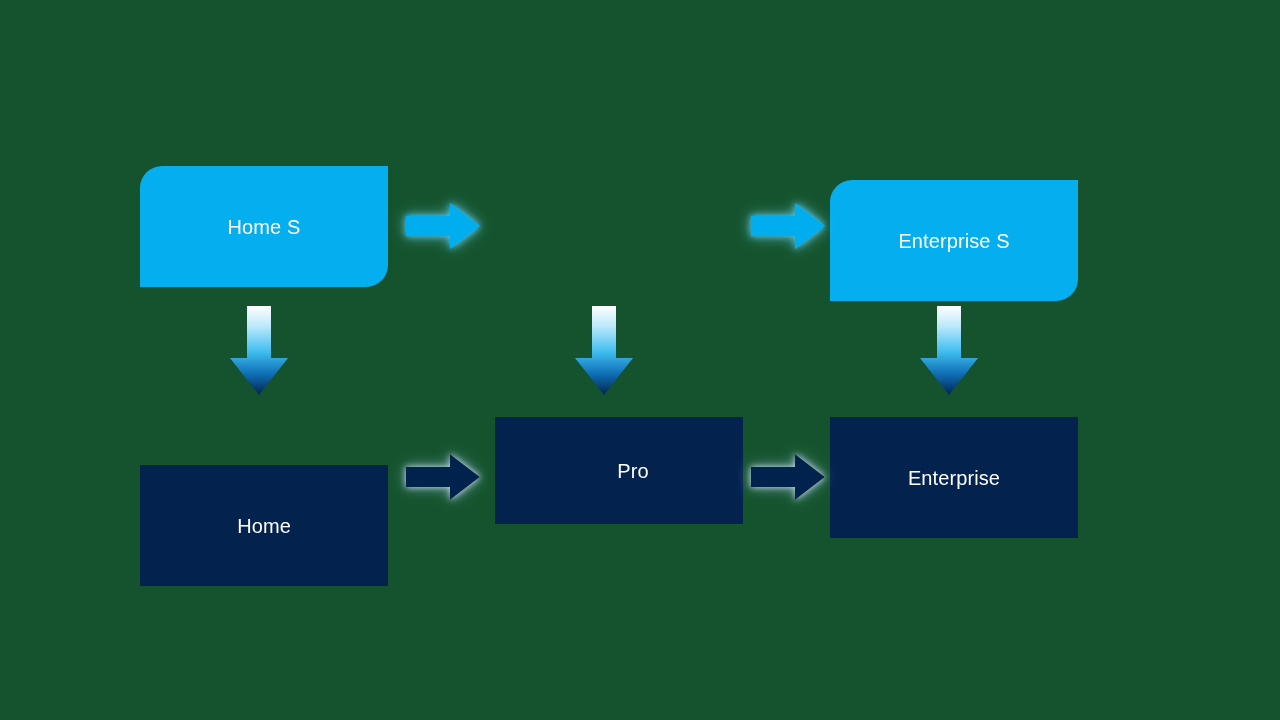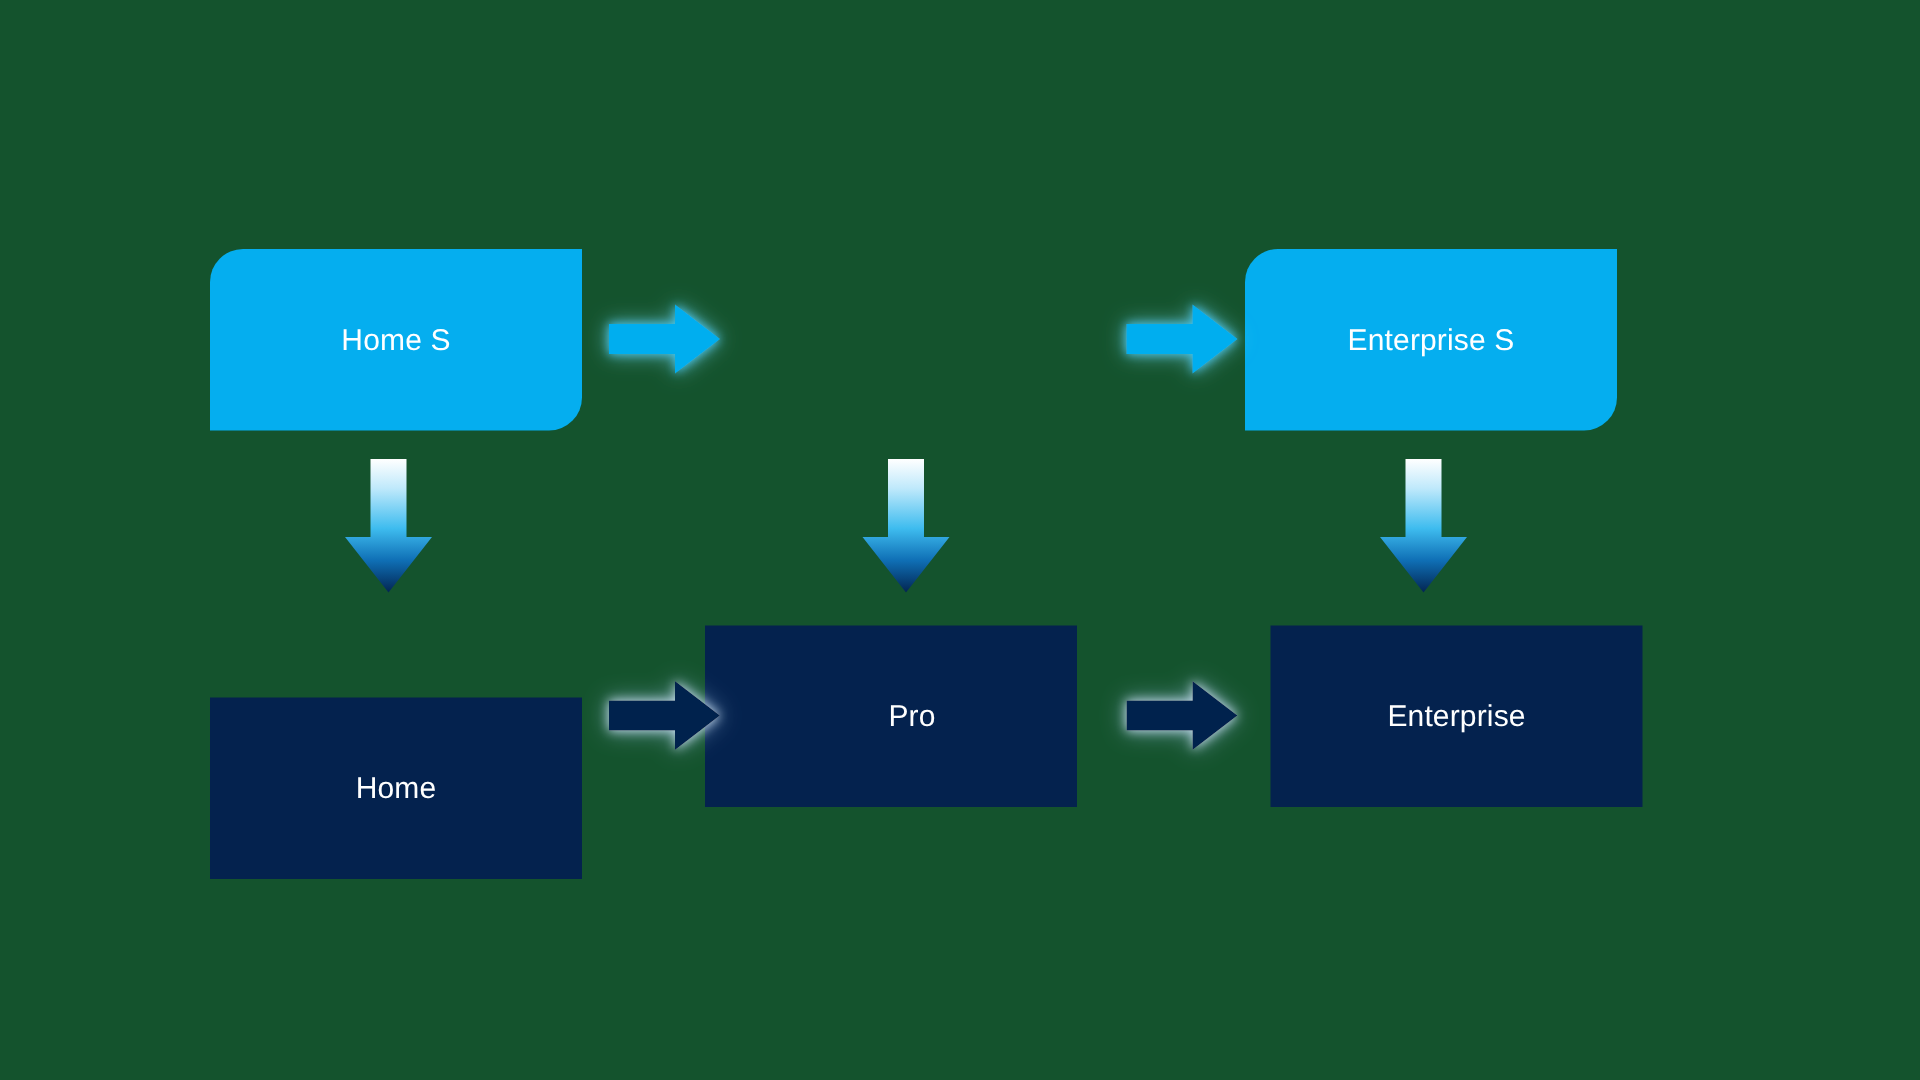--- a/index.html
+++ b/index.html
@@ -77,21 +77,21 @@
 </head>
 <body>
 
 <div id="canvas">
 
   <div class="node tier-s" style="left:140px; top:166px; width:248px; height:121px;">
     <span>Home S</span>
   </div>
 
 
-  <div class="node tier-s" style="left:830px; top:166px; width:248px; height:121px;">
+  <div class="node tier-s" style="left:830px; top:180px; width:248px; height:121px;">
     <span>Enterprise S</span>
   </div>
 
   <div class="h-arrow" style="left:406px; top:202px;">
     <svg viewBox="0 0 74 48" xmlns="http://www.w3.org/2000/svg">
       <defs>
         <filter id="glow-light-1" x="-60%" y="-60%" width="220%" height="220%">
           <feDropShadow dx="0" dy="0" stdDeviation="3.2" flood-color="#3ec8f5" flood-opacity="0.95"></feDropShadow>
           <feDropShadow dx="0" dy="0" stdDeviation="6.5" flood-color="#7adcf8" flood-opacity="0.6"></feDropShadow>
         </filter>
@@ -154,25 +154,25 @@
         </linearGradient>
       </defs>
       <polygon points="19,0 43,0 43,52 60,52 31,89 2,52 19,52" fill="url(#vgrad-3)"></polygon>
     </svg>
   </div>
 
   <div class="node tier-base" style="left:140px; top:417px; width:248px; height:121px;margin-top:48px;">
     <span>Home</span>
   </div>
 
-  <div class="node tier-base" style="left:470px; top:417px; width:248px; height:121px;padding-left:28px;">
+  <div class="node tier-base" style="left:495px; top:417px; width:248px; height:107px;padding-left:28px;">
     <span>Pro</span>
   </div>
 
-  <div class="node tier-base" style="left:830px; top:417px; width:248px; height:121px;margin-left:17px;">
+  <div class="node tier-base" style="left:830px; top:417px; width:248px; height:121px;">
     <span>Enterprise</span>
   </div>
 
   <div class="h-arrow" style="left:406px; top:453px;">
     <svg viewBox="0 0 74 48" xmlns="http://www.w3.org/2000/svg">
       <defs>
         <filter id="glow-dark-1" x="-60%" y="-60%" width="220%" height="220%">
           <feDropShadow dx="0" dy="0" stdDeviation="3.4" flood-color="#c8dff2" flood-opacity="0.95"></feDropShadow>
           <feDropShadow dx="0" dy="0" stdDeviation="7" flood-color="#9dc3e6" flood-opacity="0.55"></feDropShadow>
         </filter>

